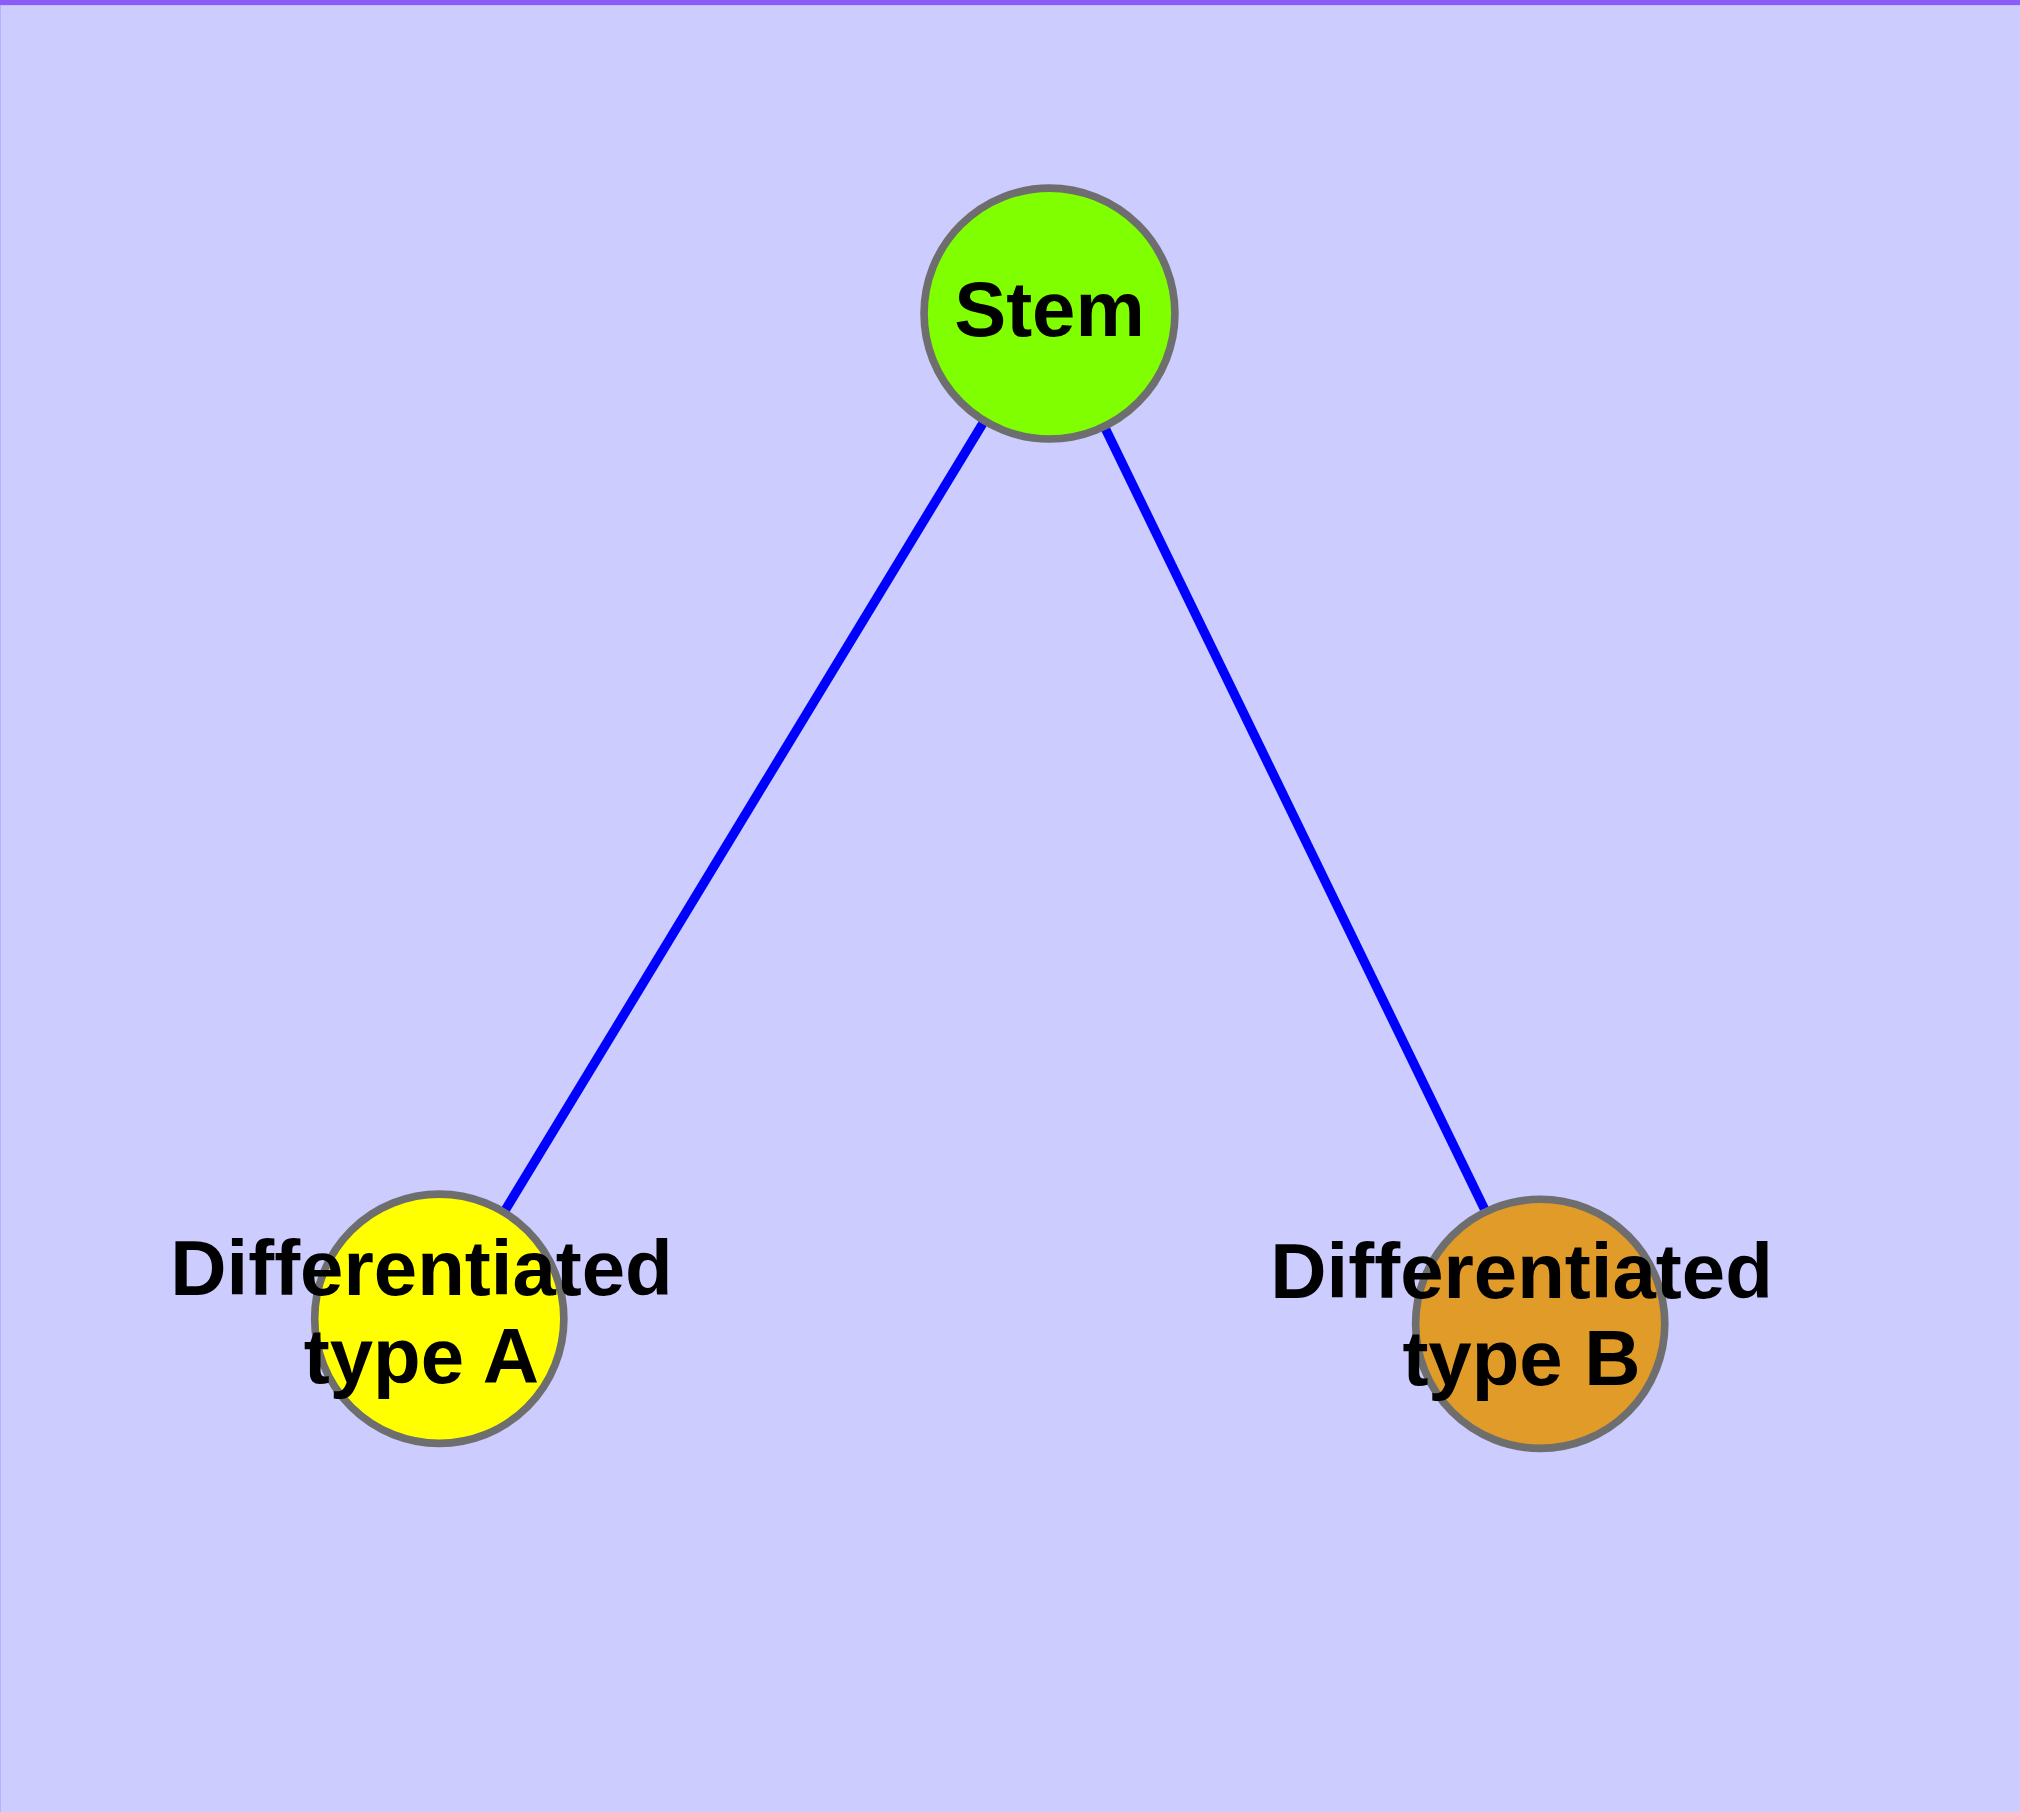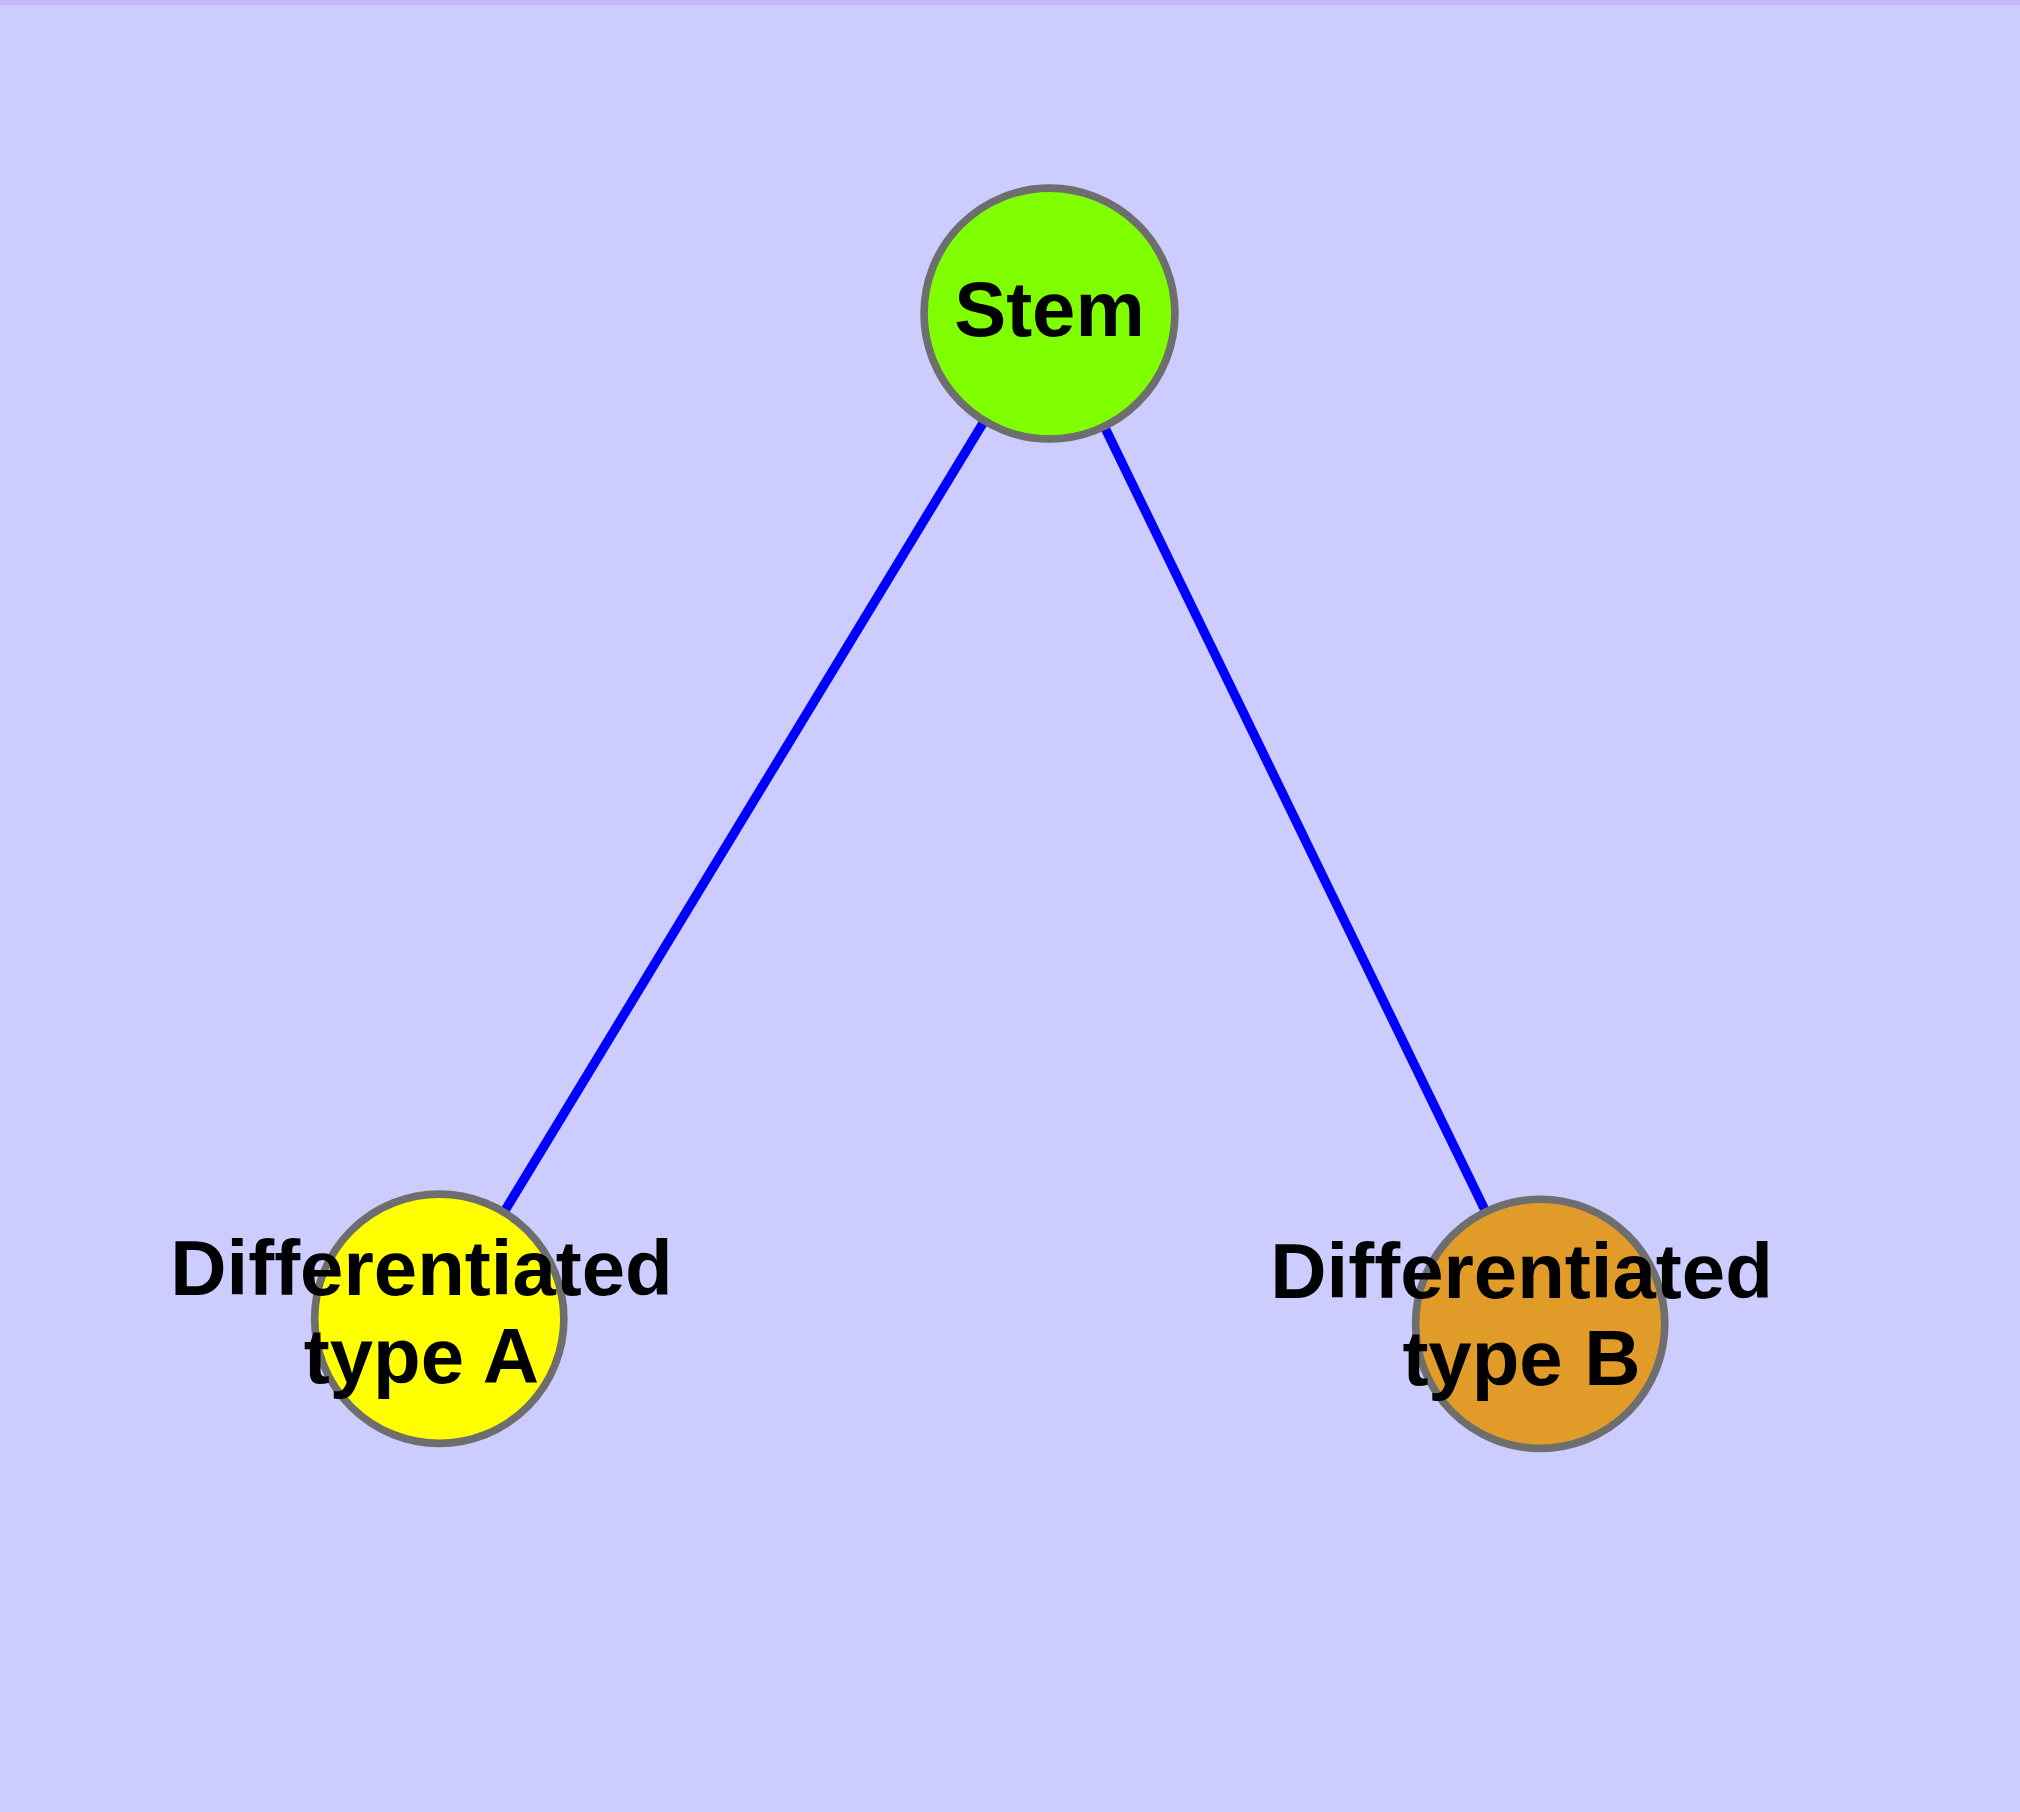--- a/index.html
+++ b/index.html
@@ -11,21 +11,21 @@
   body {
     width: 2021px;
     height: 1812px;
     overflow: hidden;
     font-family: "Liberation Sans", sans-serif;
   }
   #graph-canvas {
     position: relative;
     width: 2021px;
     height: 1812px;
-    background: #c4b5fd;
+    background: #8b5cf6;
   }
   #graph-svg {
     position: absolute;
     top: 0;
     left: 0;
     width: 2021px;
     height: 1812px;
     display: block;
   }
   .node-label {

